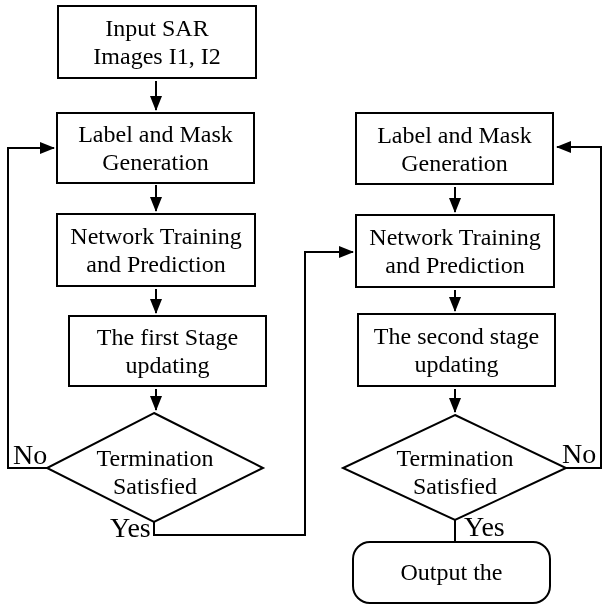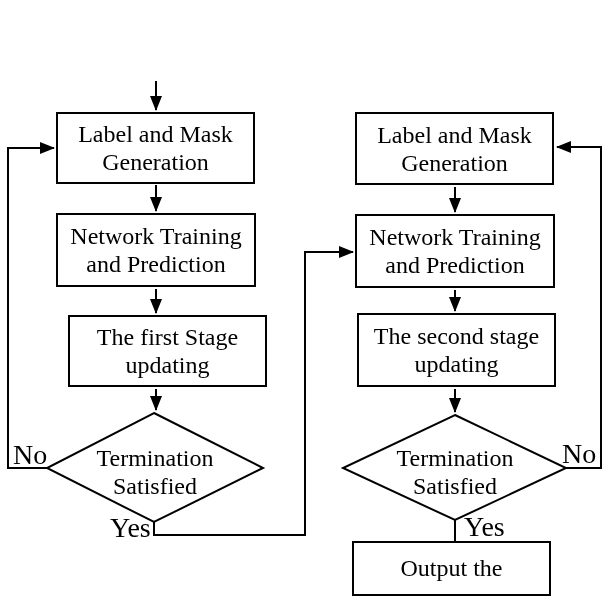--- a/index.html
+++ b/index.html
@@ -75,20 +75,24 @@
 
     <path d="M47,468 L8,468 L8,148 L54,148" fill="none" stroke="#000000" stroke-width="2" marker-end="url(#ah)"></path>
 
     <path d="M154,522 L154,535 L305,535 L305,252 L353,252" fill="none" stroke="#000000" stroke-width="2" marker-end="url(#ah)"></path>
 
     <path d="M566,468 L601,468 L601,147 L557,147" fill="none" stroke="#000000" stroke-width="2" marker-end="url(#ah)"></path>
 
     <path d="M455,520 L455,543" fill="none" stroke="#000000" stroke-width="2"></path>
   </svg>
 
+  <div class="node" style="left:57px; top:5px; width:200px; height:74px;">
+    <span>Input SAR</span>
+    <span>Images I1, I2</span>
+  </div>
 
   <div class="node" style="left:56px; top:112px; width:199px; height:72px;">
     <span>Label and Mask</span>
     <span>Generation</span>
   </div>
 
   <div class="node" style="left:56px; top:213px; width:200px; height:74px;">
     <span>Network Training</span>
     <span>and Prediction</span>
   </div>
@@ -106,21 +110,21 @@
   <div class="node" style="left:355px; top:214px; width:200px; height:74px;">
     <span>Network Training</span>
     <span>and Prediction</span>
   </div>
 
   <div class="node" style="left:357px; top:313px; width:199px; height:74px;">
     <span>The second stage</span>
     <span>updating</span>
   </div>
 
-  <div class="node tight" style="left:352px; top:541px; width:199px; height:55px;">
+  <div class="node tight" style="left:352px; top:541px; width:199px; height:63px;border-radius:18px;">
     <span>Output the</span>
   </div>
 
   <div class="dtext" style="left:55px; top:444px; width:200px;">
     <span>Termination</span>
     <span>Satisfied</span>
   </div>
 
   <div class="dtext" style="left:355px; top:444px; width:200px;">
     <span>Termination</span>

